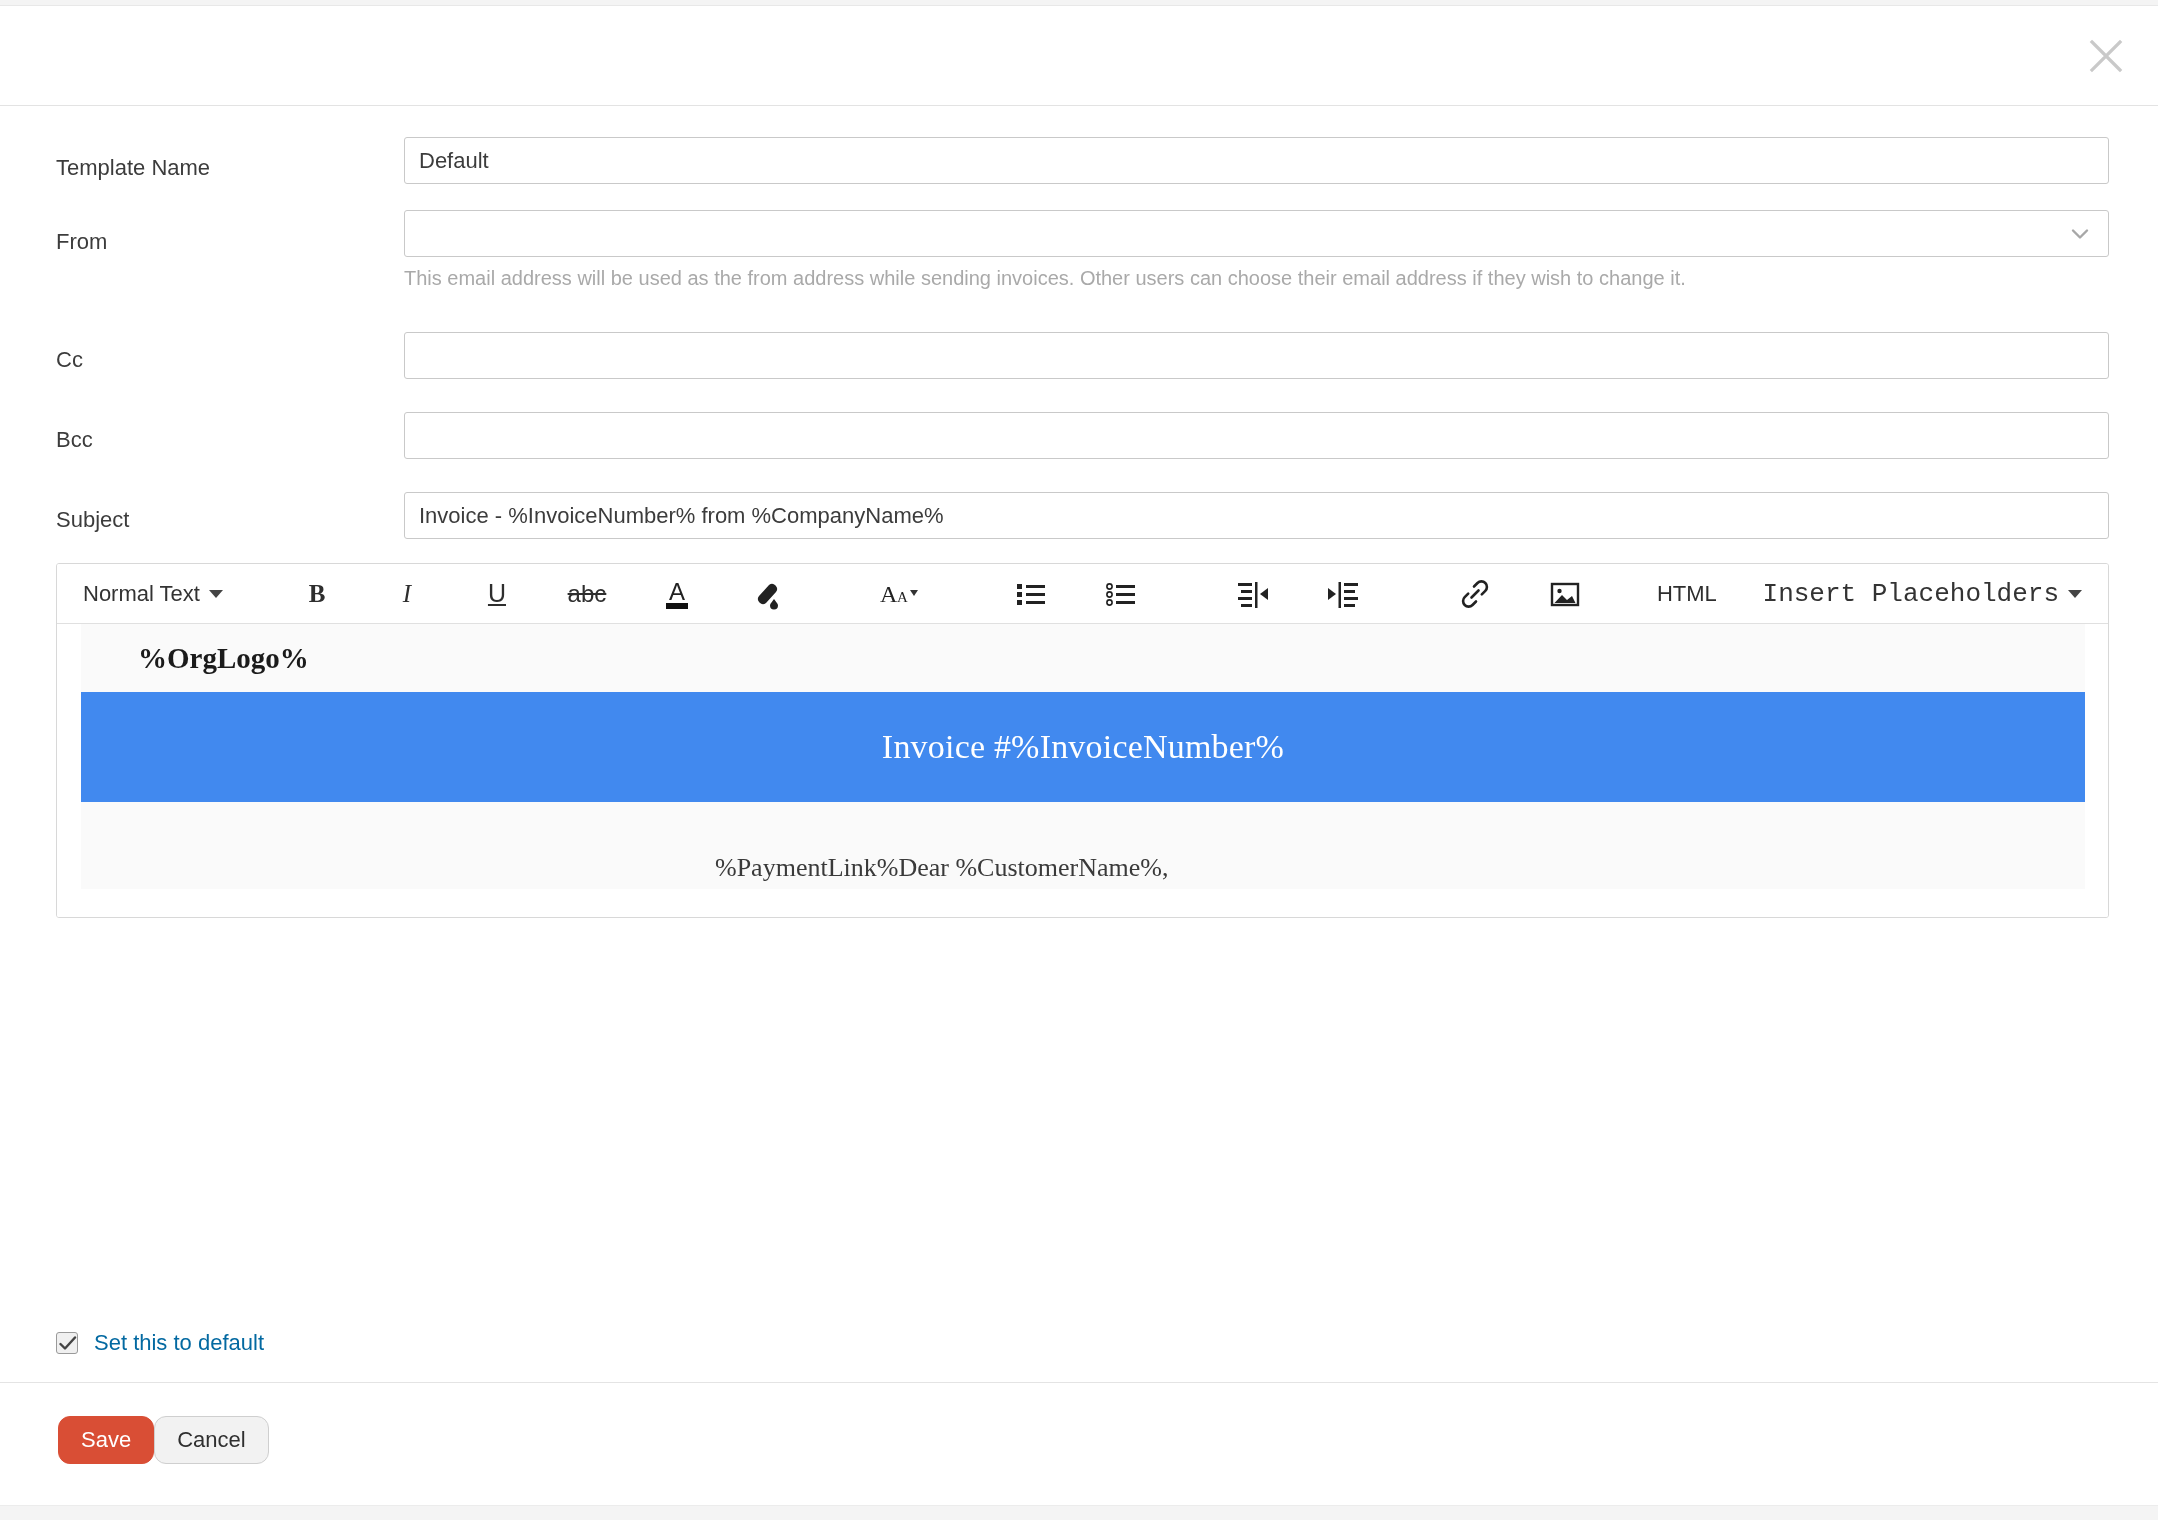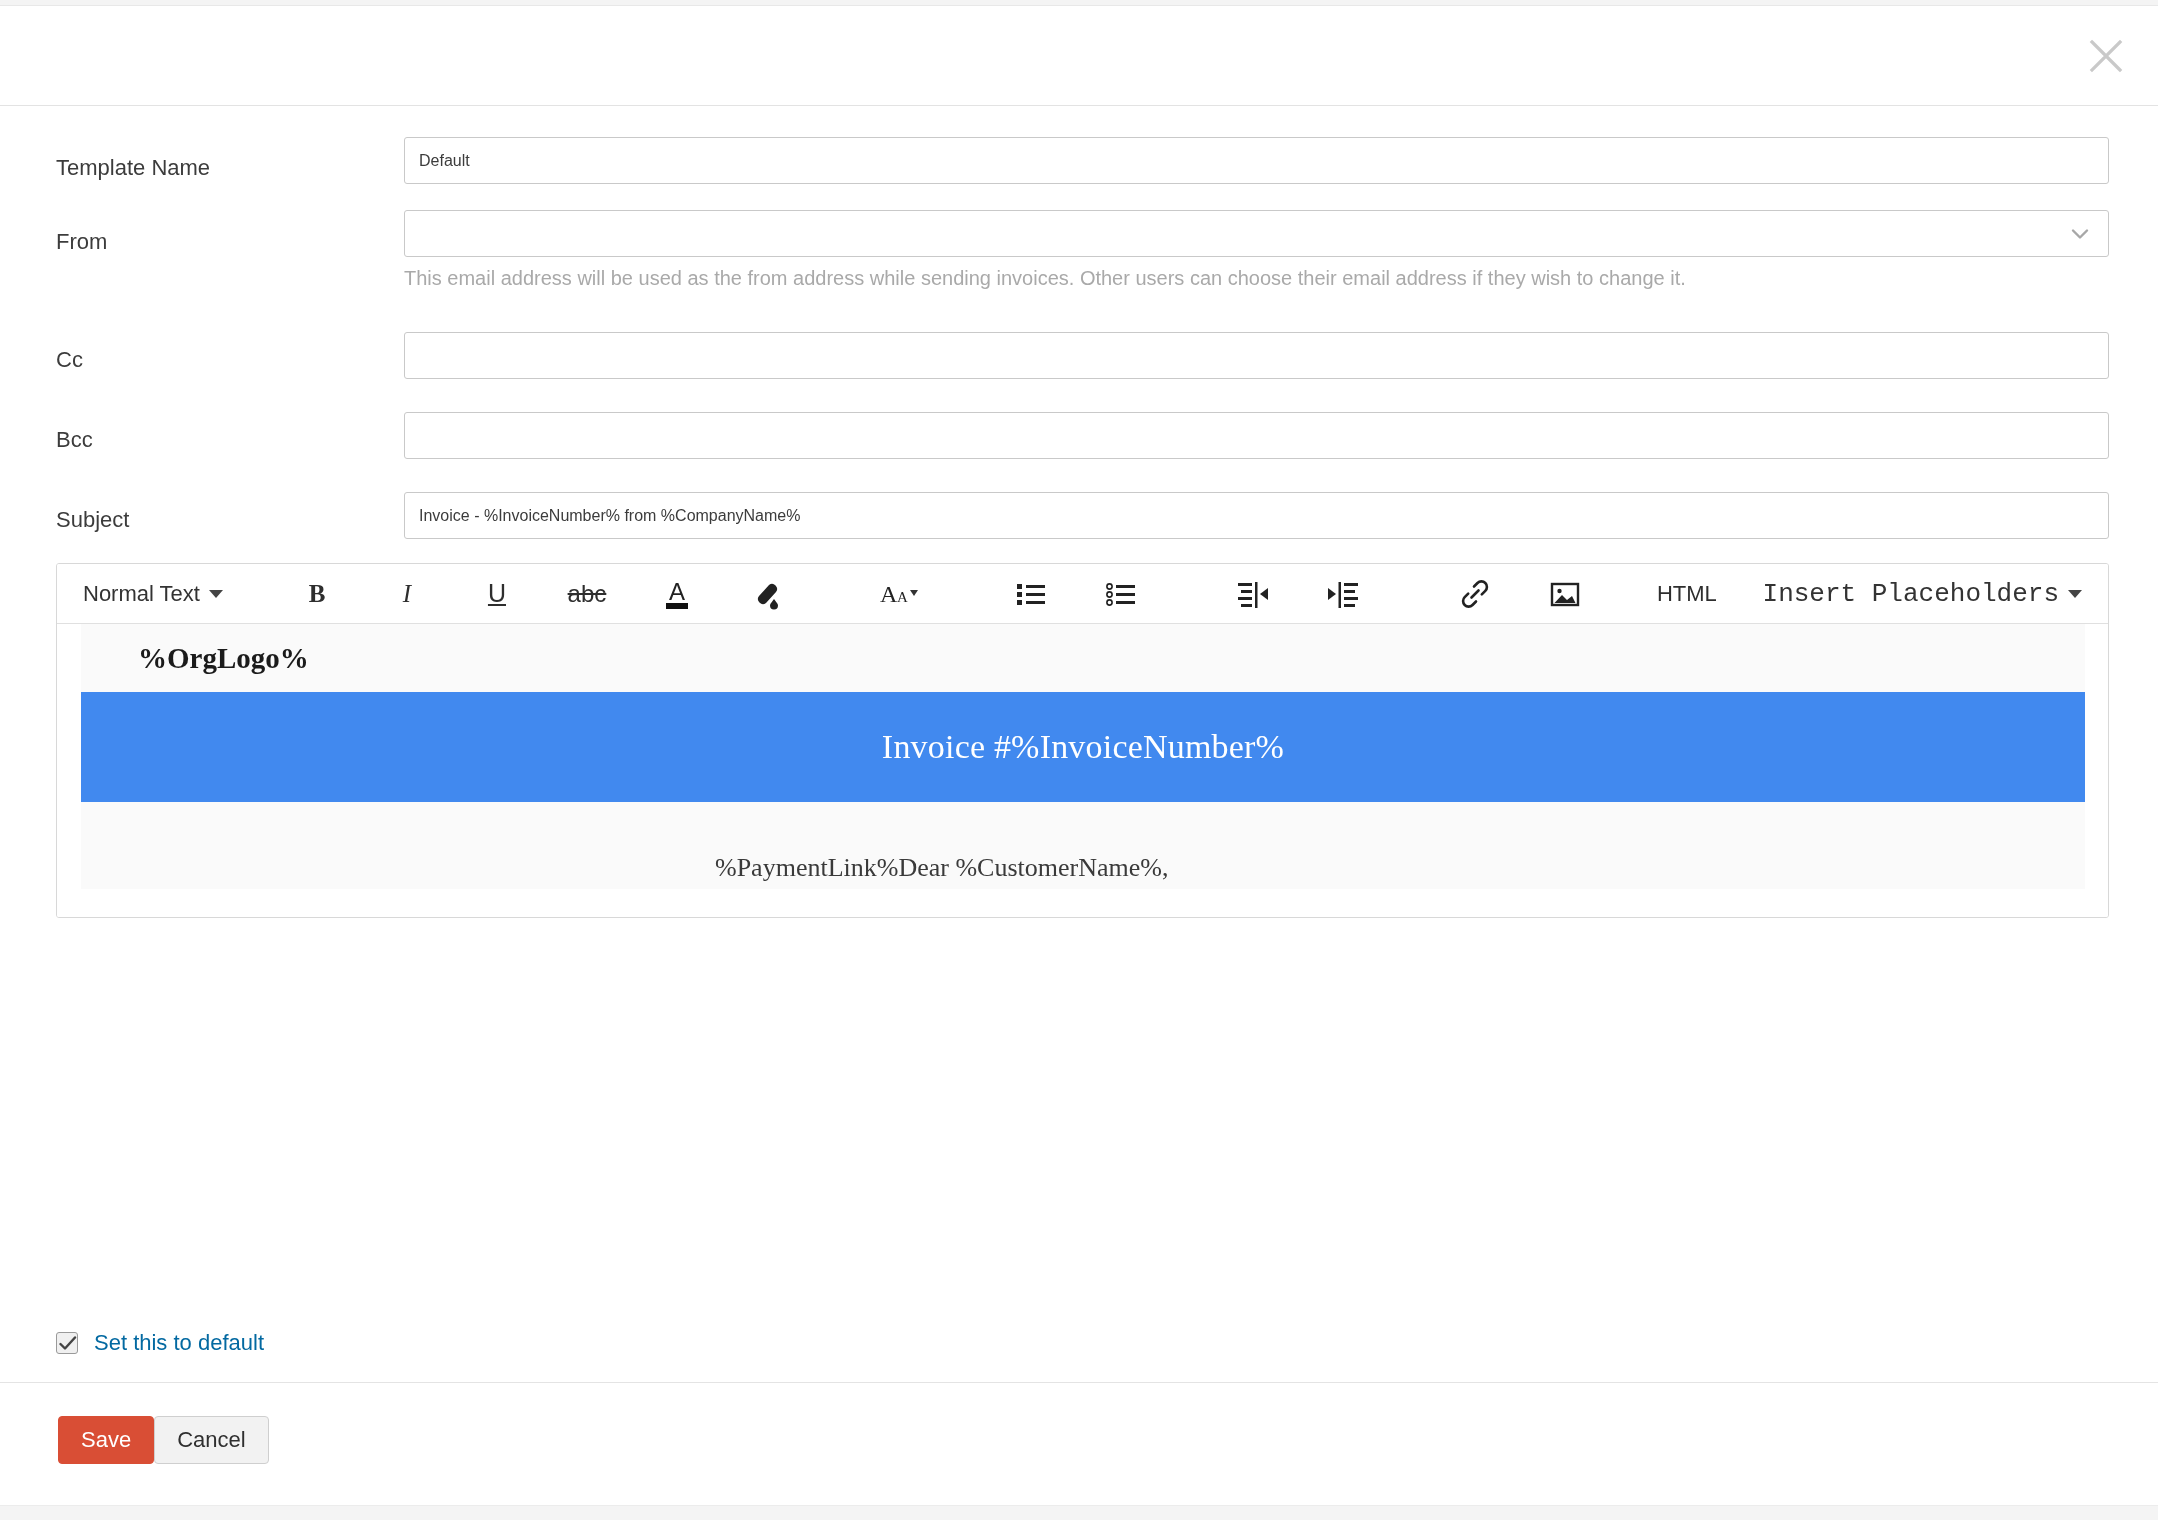--- a/index.html
+++ b/index.html
@@ -63,21 +63,21 @@
     font-weight: 400;
     white-space: nowrap;
   }
   .field {
     position: absolute; left: 404px;
     width: 1705px;
     height: 47px;
     border: 1px solid #c9c9c9;
     border-radius: 3px;
     background: #ffffff;
-    font-size: 16px;
+    font-size: 22px;
     color: #3c3c3c;
     font-family: "Liberation Sans", sans-serif;
     padding: 0 14px;
     line-height: 45px;
     outline: none;
   }
   .field::placeholder { color: #b4b4b4; }
   .select-wrap {
     position: absolute; left: 404px;
     width: 1705px; height: 47px;
@@ -229,21 +229,21 @@
     position: absolute; left: 0; top: 1382px;
     width: 2158px; height: 1px;
     background: #e4e4e4;
   }
   .btn-row {
     position: absolute; left: 58px; top: 1416px;
     display: flex; align-items: center;
   }
   .btn {
     height: 48px;
-    border-radius: 4px;
+    border-radius: 12px;
     font-size: 22px;
     font-family: "Liberation Sans", sans-serif;
     border: 1px solid transparent;
     cursor: pointer;
     padding: 0 22px;
     line-height: 1;
   }
   .btn-save {
     background: #d94e35;
     color: #ffffff;

